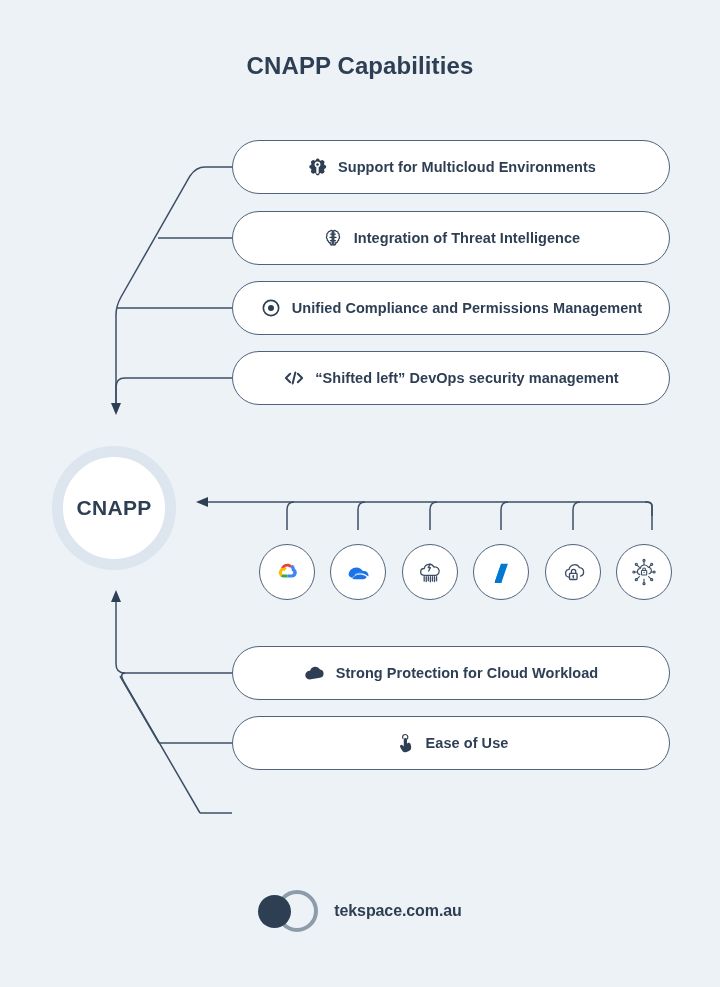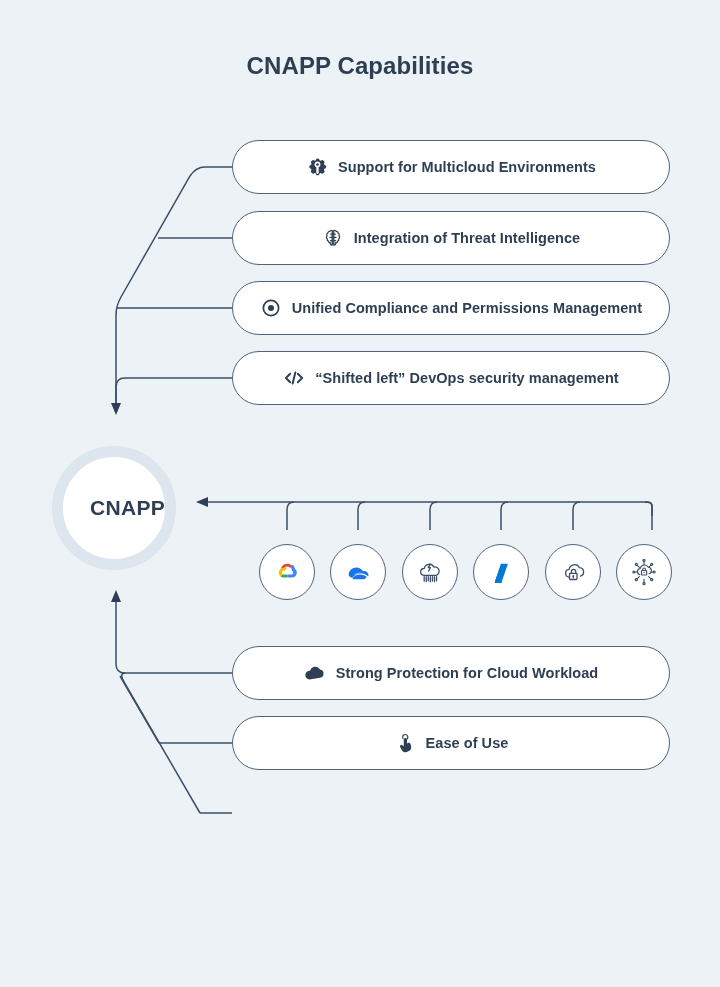--- a/index.html
+++ b/index.html
@@ -94,21 +94,21 @@
     left: 52px;
     top: 446px;
     width: 124px;
     height: 124px;
     border-radius: 50%;
     background: #ffffff;
     border: 11px solid #dde5ee;
     box-sizing: border-box;
     display: flex;
     align-items: center;
-    justify-content: flex-end;
+    justify-content: center;
   }
   .cnapp span {
     font-size: 21px;
     font-weight: bold;
     color: #2e3f54;
     letter-spacing: 0.3px;
   }
 
   
   .vendor {
@@ -338,14 +338,21 @@
     <span class="picon">
       <svg viewBox="0 0 20 24" width="18" height="22">
         <path fill="none" stroke="#2e3f54" stroke-width="1.3" d="M8.1 7.4a2.9 2.9 0 1 1 3.7.5"></path>
         <path fill="#2e3f54" d="M8.6 8.2c0-1 .8-1.8 1.8-1.8s1.8.8 1.8 1.8v4.3l1.1-.5c1.3-.6 2.7.2 3 1.6l.5 2.6a4.6 4.6 0 0 1-3 5.1l-2 .7a4.3 4.3 0 0 1-5-1.8l-2.1-3.5a1.7 1.7 0 0 1 .6-2.4 1.8 1.8 0 0 1 2.2.4l1.1 1.2z"></path>
       </svg>
     </span>
     <span class="label">Ease of Use</span>
   </div>
 
 
+  <div class="footer">
+    <span class="mark">
+      <span class="ring"></span>
+      <span class="disc"></span>
+    </span>
+    <span class="wordmark">tekspace.com.au</span>
+  </div>
 
 </div>
 
 </body></html>

